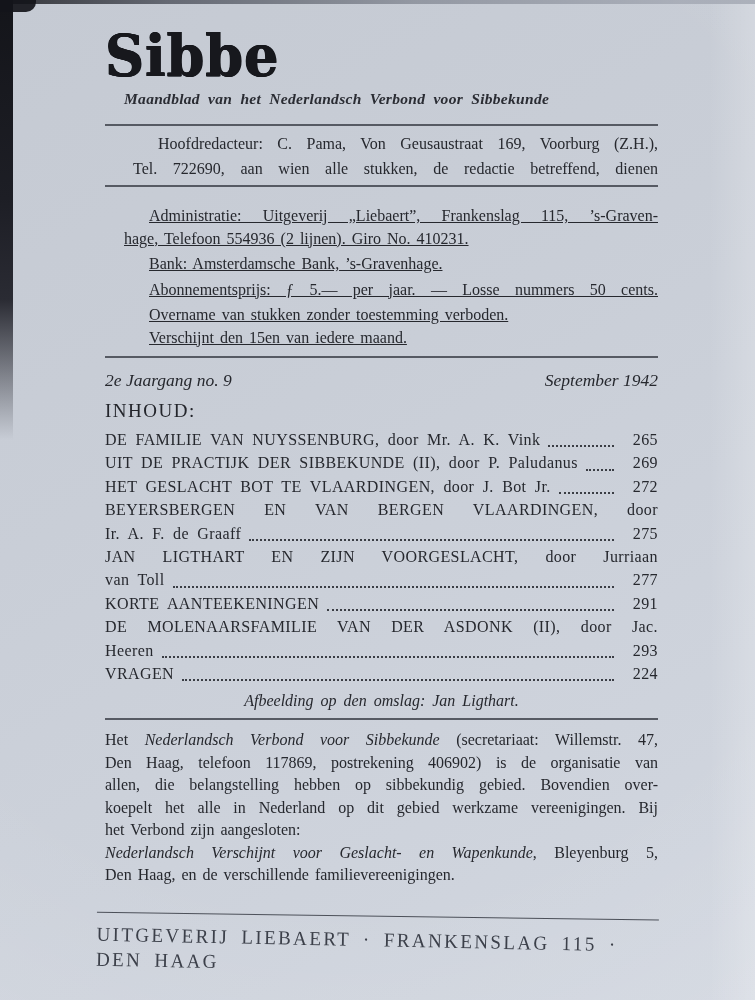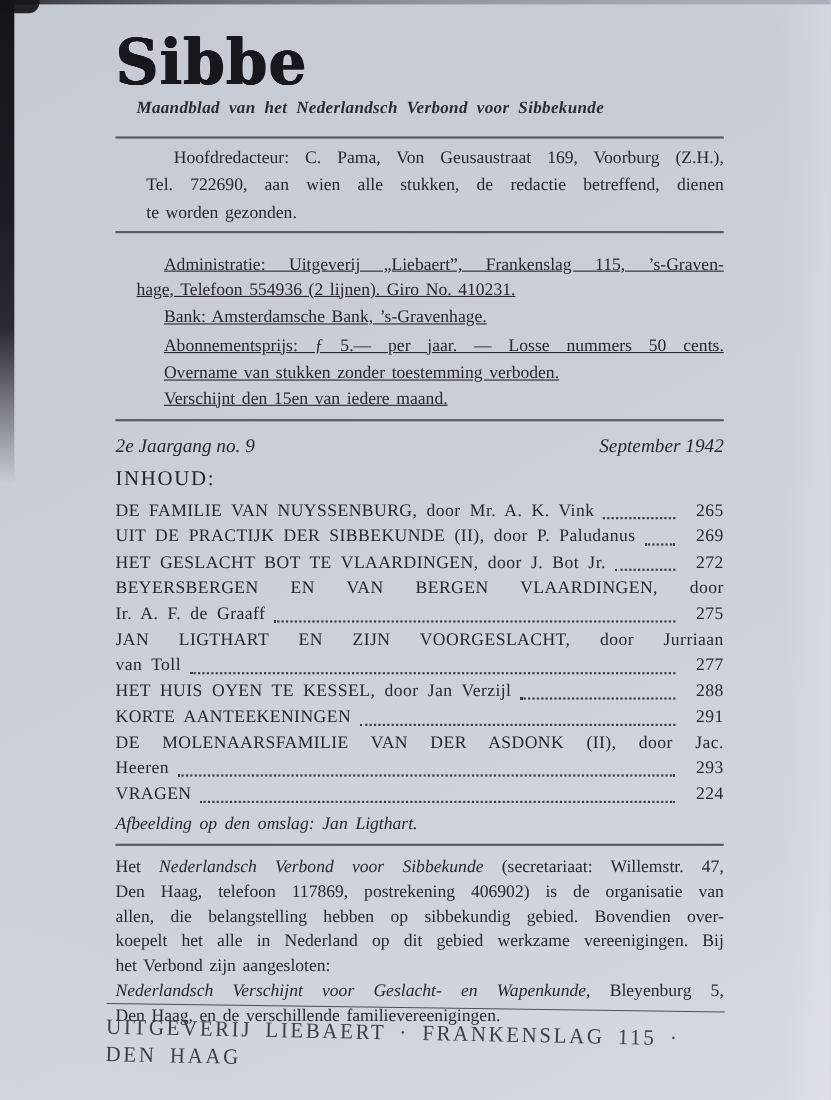--- a/index.html
+++ b/index.html
@@ -64,21 +64,21 @@
   .toc-line{display:flex;align-items:baseline;line-height:23.4px;
     letter-spacing:0.4px;word-spacing:4px;}
   .toc-line .toc-text{white-space:nowrap;}
   .toc-wrap{display:block;line-height:23.4px;letter-spacing:0.4px;word-spacing:4px;
     text-align:justify;text-align-last:justify;}
   .leader{flex:1;align-self:flex-end;margin:0 8px 4px 8px;
     border-bottom:2.5px dotted #3a3d44;min-width:10px;}
   .toc-page{width:36px;text-align:right;flex:none;font-size:16px;}
 
   .cover-note{margin-top:5px;font-style:italic;font-size:16px;line-height:22px;
-    word-spacing:3px;color:#26282e;}
+    word-spacing:3px;color:#26282e;text-align:center;}
 
   
   .assoc{margin-top:9px;font-size:16px;line-height:22.5px;word-spacing:2px;color:#26282e;}
   .assoc .jl{text-align:justify;text-align-last:justify;}
   .assoc i{font-style:italic;}
 
   
   .pub-footer{position:absolute;left:97px;top:910px;width:562px;
     transform:rotate(1.15deg);transform-origin:left top;}
   .pub-rule{border:0;border-top:1.8px solid #4c5059;transform:rotate(-0.35deg);margin:0 0 11px 0;}
@@ -94,21 +94,20 @@
   <div class="page">
 
     <div class="title">Sibbe</div>
     <div class="subtitle">Maandblad van het Nederlandsch Verbond voor Sibbekunde</div>
 
     <hr class="rule r1">
 
     <div class="head-block hb1">
       <div class="jl ind">Hoofdredacteur: C. Pama, Von Geusaustraat 169, Voorburg (Z.H.),</div>
       <div class="jl">Tel. 722690, aan wien alle stukken, de redactie betreffend, dienen</div>
-      <div>te worden gezonden.</div>
     </div>
 
     <hr class="rule r2">
 
     <div class="head-block hb2">
       <div class="jl ind">Administratie: Uitgeverij „Liebaert”, Frankenslag 115, ’s-Graven-</div>
       <div>hage, Telefoon 554936 (2 lijnen). Giro No. 410231.</div>
       <div class="ind pgap">Bank: Amsterdamsche Bank, ’s-Gravenhage.</div>
       <div class="jl ind pgap">Abonnementsprijs: ƒ 5.— per jaar. — Losse nummers 50 cents.</div>
       <div class="ind pgap">Overname van stukken zonder toestemming verboden.</div>
@@ -148,25 +147,20 @@
         <span class="leader"></span>
         <span class="toc-page">275</span>
       </div>
       <div class="toc-wrap">
         <span>JAN LIGTHART EN ZIJN VOORGESLACHT, door Jurriaan</span>
       </div>
       <div class="toc-line">
         <span class="toc-text">van Toll</span>
         <span class="leader"></span>
         <span class="toc-page">277</span>
-      </div>
-      <div class="toc-line">
-        <span class="toc-text">HET HUIS OYEN TE KESSEL, door Jan Verzijl</span>
-        <span class="leader"></span>
-        <span class="toc-page">288</span>
       </div>
       <div class="toc-line">
         <span class="toc-text">KORTE AANTEEKENINGEN</span>
         <span class="leader"></span>
         <span class="toc-page">291</span>
       </div>
       <div class="toc-wrap">
         <span>DE MOLENAARSFAMILIE VAN DER ASDONK (II), door Jac.</span>
       </div>
       <div class="toc-line">

